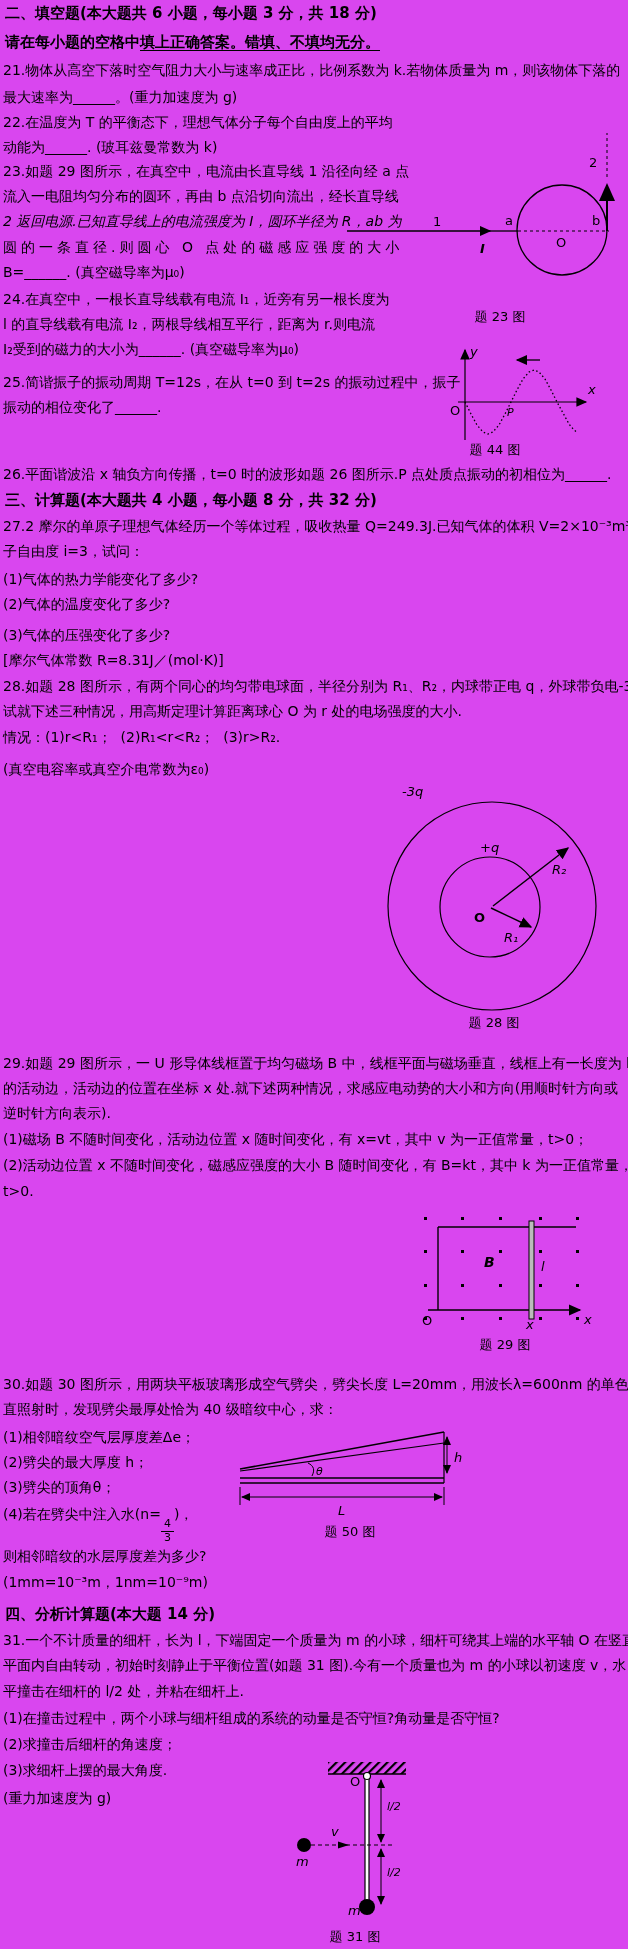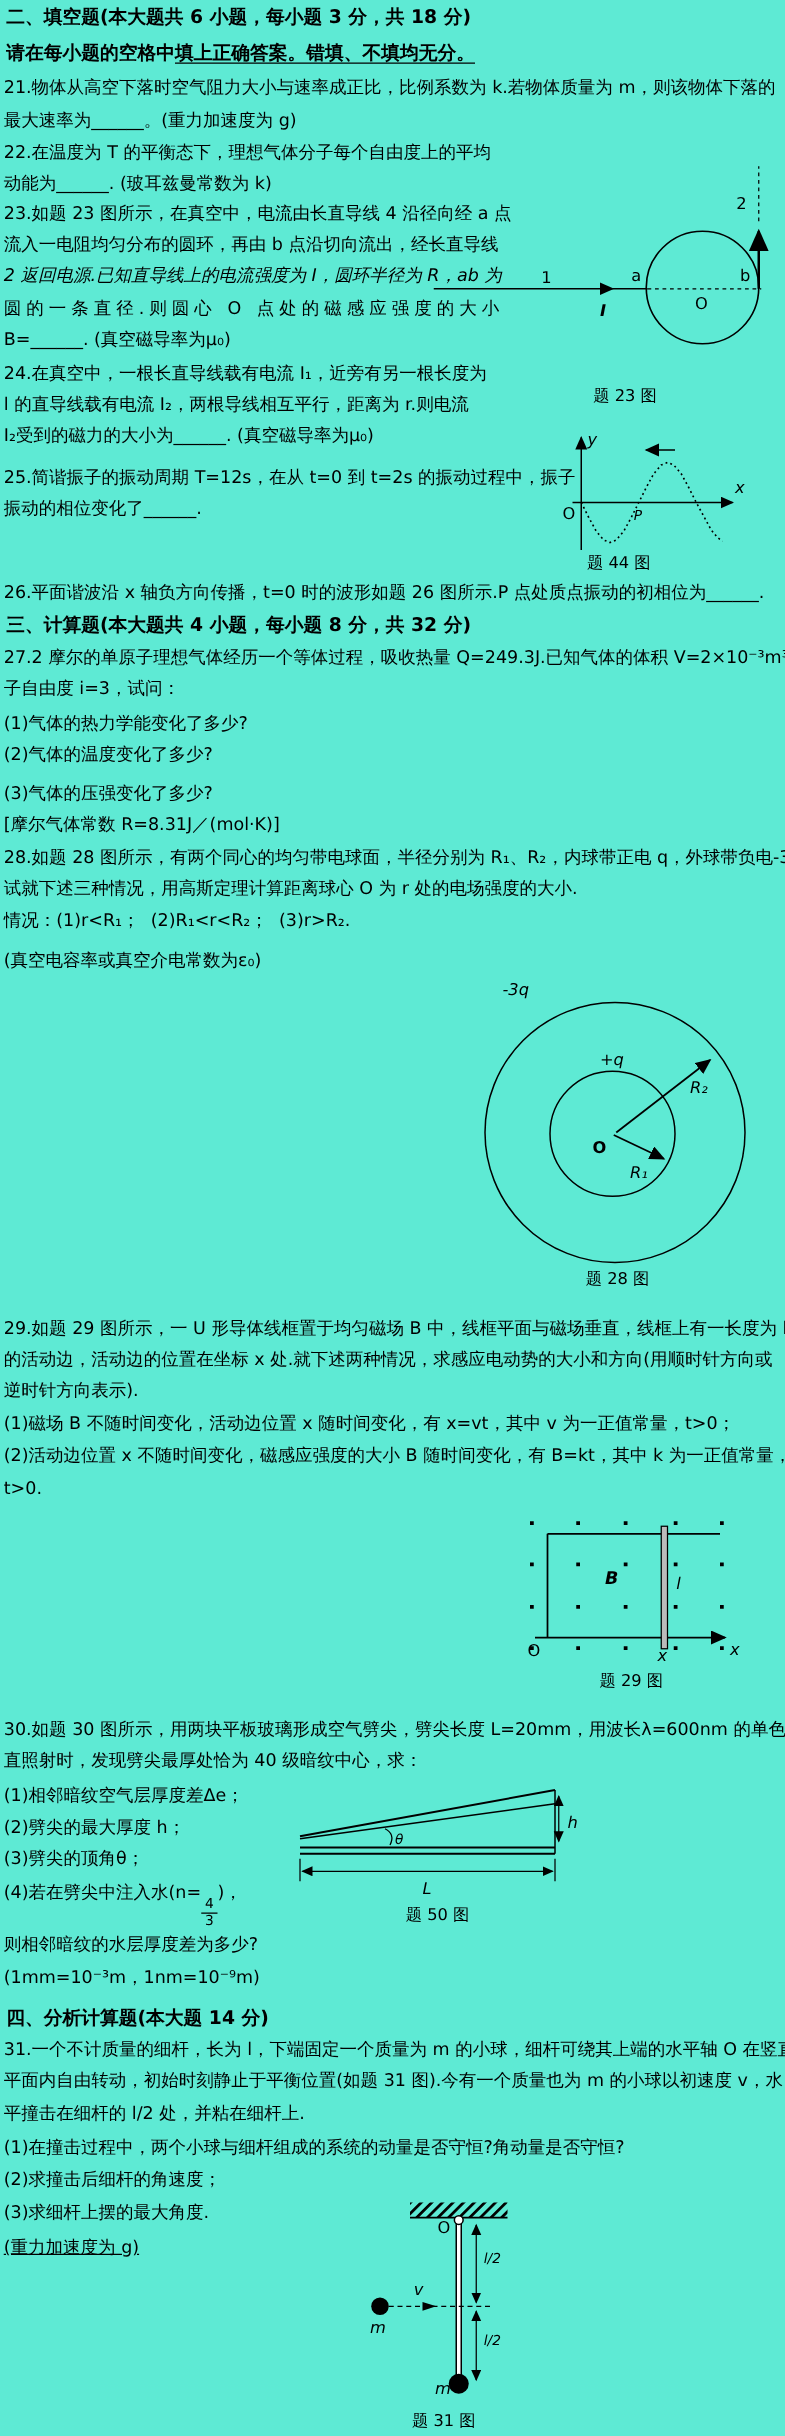--- a/index.html
+++ b/index.html
@@ -1,16 +1,16 @@
 <!DOCTYPE html>
 <html><head>
 <meta charset="utf-8">
 <style>
   html,body{margin:0;padding:0;background:#fff;}
-  .page{position:relative;width:628px;height:1949px;background:#5eead4;overflow:hidden;
+  .page{position:relative;width:628px;height:1949px;background:#d946ef;overflow:hidden;
         font-family:"DejaVu Sans","Liberation Sans",sans-serif;color:#000;}
   .line{position:absolute;font-size:14px;line-height:17px;white-space:pre;}
   .bold{font-weight:bold;font-size:15px;}
   .u{text-decoration:underline;text-underline-offset:3px;}
   .spread{letter-spacing:4px;}
   .caption{position:absolute;width:110px;text-align:center;font-size:13px;white-space:pre;}
   .fig{position:absolute;}
   svg{display:block;}
   svg text{font-size:13px;font-family:"DejaVu Sans","Liberation Sans",sans-serif;fill:#000;}
   svg text.it{font-style:italic;}
@@ -28,21 +28,21 @@
 
   <div class="line bold" style="left:5px;top:5px;">二、填空题(本大题共 6 小题，每小题 3 分，共 18 分)</div>
   <div class="line bold" style="left:5px;top:34px;"><span>请在每小题的空格中</span><span class="u">填上正确答案。错填、不填均无分。</span></div>
 
   <div class="line" style="left:3px;top:62px;">21.物体从高空下落时空气阻力大小与速率成正比，比例系数为 k.若物体质量为 m，则该物体下落的</div>
   <div class="line" style="left:3px;top:89px;">最大速率为______。(重力加速度为 g)</div>
 
   <div class="line" style="left:3px;top:114px;">22.在温度为 T 的平衡态下，理想气体分子每个自由度上的平均</div>
   <div class="line" style="left:3px;top:139px;">动能为______. (玻耳兹曼常数为 k)</div>
 
-  <div class="line" style="left:3px;top:163px;">23.如题 23 图所示，在真空中，电流由长直导线 4 沿径向经 a 点</div>
+  <div class="line" style="left:3px;top:163px;">23.如题 29 图所示，在真空中，电流由长直导线 1 沿径向经 a 点</div>
   <div class="line" style="left:3px;top:188px;">流入一电阻均匀分布的圆环，再由 b 点沿切向流出，经长直导线</div>
   <div class="line" style="left:3px;top:213px;font-style:italic;">2 返回电源.已知直导线上的电流强度为 I，圆环半径为 R，ab 为</div>
   <div class="line spread" style="left:3px;top:239px;">圆的一条直径.则圆心 O 点处的磁感应强度的大小</div>
   <div class="line" style="left:3px;top:264px;">B=______. (真空磁导率为μ₀)</div>
 
   <div class="line" style="left:3px;top:291px;">24.在真空中，一根长直导线载有电流 I₁，近旁有另一根长度为</div>
   <div class="line" style="left:3px;top:316px;">l 的直导线载有电流 I₂，两根导线相互平行，距离为 r.则电流</div>
   <div class="line" style="left:3px;top:341px;">I₂受到的磁力的大小为______. (真空磁导率为μ₀)</div>
 
   <div class="line" style="left:3px;top:374px;">25.简谐振子的振动周期 T=12s，在从 t=0 到 t=2s 的振动过程中，振子</div>
@@ -167,21 +167,21 @@
   <div class="caption" style="left:295px;top:1523px;">题 50 图</div>
 
   <div class="line bold" style="left:5px;top:1606px;">四、分析计算题(本大题 14 分)</div>
 
   <div class="line" style="left:3px;top:1632px;">31.一个不计质量的细杆，长为 l，下端固定一个质量为 m 的小球，细杆可绕其上端的水平轴 O 在竖直</div>
   <div class="line" style="left:3px;top:1657px;">平面内自由转动，初始时刻静止于平衡位置(如题 31 图).今有一个质量也为 m 的小球以初速度 v，水</div>
   <div class="line" style="left:3px;top:1683px;">平撞击在细杆的 l/2 处，并粘在细杆上.</div>
   <div class="line" style="left:3px;top:1710px;">(1)在撞击过程中，两个小球与细杆组成的系统的动量是否守恒?角动量是否守恒?</div>
   <div class="line" style="left:3px;top:1736px;">(2)求撞击后细杆的角速度；</div>
   <div class="line" style="left:3px;top:1762px;">(3)求细杆上摆的最大角度.</div>
-  <div class="line" style="left:3px;top:1790px;text-decoration:underline;">(重力加速度为 g)</div>
+  <div class="line" style="left:3px;top:1790px;">(重力加速度为 g)</div>
 
   <div class="fig" style="left:280px;top:1758px;">
     <svg width="200" height="170" viewBox="0 0 200 170">
       <defs>
         <marker id="ar31" orient="auto-start-reverse" markerWidth="10" markerHeight="9" refX="8" refY="4">
             <path d="M0,0L9,4L0,8z"></path>
           </marker>
         <pattern id="hat31" width="6" height="12" patternTransform="rotate(45)" patternUnits="userSpaceOnUse">
             <rect width="2.2" height="12" fill="#000"></rect>
           </pattern>

